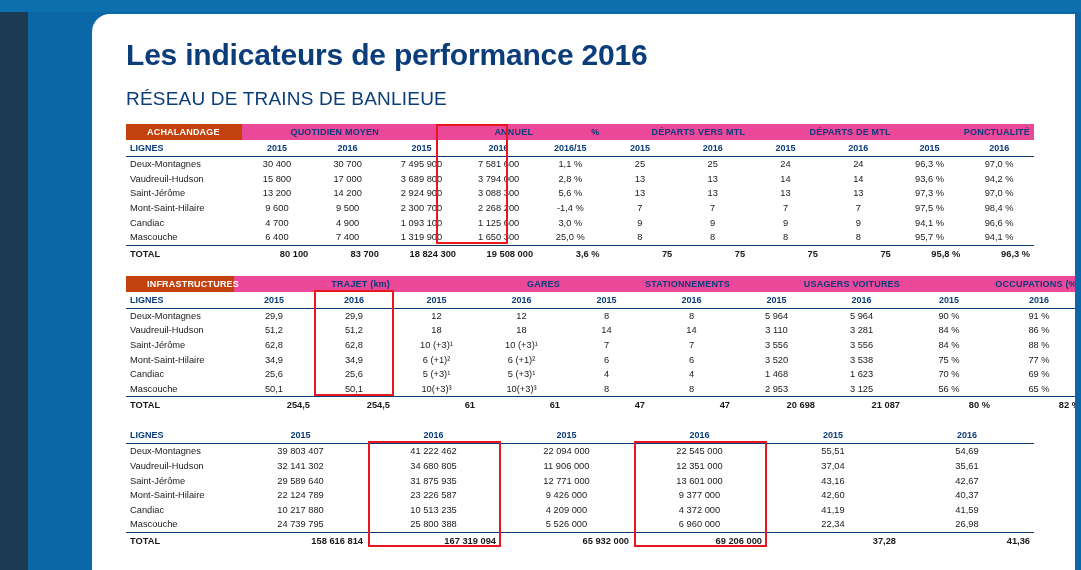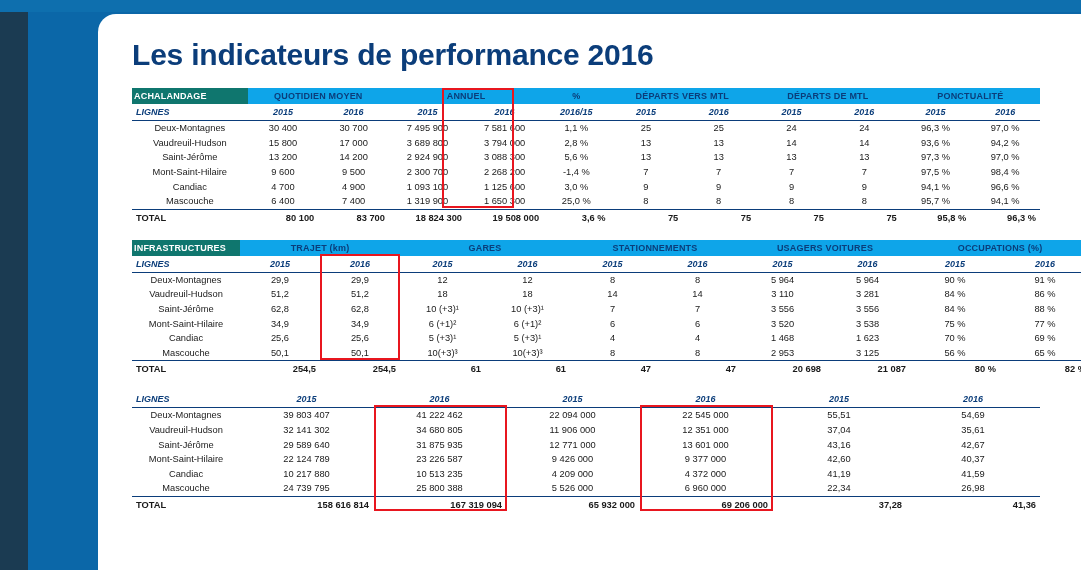--- a/index.html
+++ b/index.html
@@ -21,21 +21,21 @@
     background: #1b3b52;
   }
   .bg-top {
     position: absolute;
     left: 0; top: 0;
     width: 1081px; height: 12px;
     background: #0e6fae;
   }
   .page {
     position: absolute;
-    left: 98px;
+    left: 92px;
     top: 14px;
     width: 983px;
     height: 556px;
     background: #ffffff;
     border-top-left-radius: 18px;
     overflow: hidden;
   }
   .inner {
     padding: 24px 28px 0 34px;
   }
@@ -60,54 +60,53 @@
     color: #1a1a1a;
     table-layout: fixed;
   }
   table.grid td, table.grid th {
     padding: 1px 4px;
     vertical-align: middle;
     white-space: nowrap;
   }
   
   tr.band td {
-    background: #0ea5e9;
+    background: #ec4899;
     color: #0b3d7a;
     font-weight: bold;
     font-size: 9px;
-    text-align: center;
+    text-align: right;
     height: 14px;
     letter-spacing: 0.2px;
   }
   tr.band td.first {
-    background: #0f766e;
+    background: #c2410c;
     color: #ffffff;
     text-align: left;
-    padding-left: 2px;
+    padding-left: 21px;
   }
   tr.subhead td {
     font-weight: bold;
     font-size: 9px;
     color: #0b3d7a;
     text-align: center;
     border-bottom: 1px solid #0b3d7a;
     height: 14px;
-    font-style: italic;
   }
   tr.subhead td.first {
     text-align: left;
     padding-left: 4px;
   }
   tr.datarow td {
     text-align: center;
     height: 12.6px;
     font-size: 9.3px;
   }
   tr.datarow td.first {
-    text-align: center;
+    text-align: left;
     padding-left: 4px;
     margin-left: 20px;
   }
   tr.totalrow td {
     font-weight: bold;
     text-align: right;
     border-top: 1px solid #0b3d7a;
     height: 14px;
     font-size: 9.3px;
   }
@@ -129,20 +128,21 @@
 </head>
 <body>
 
 <div class="bg-left"></div>
 <div class="bg-top"></div>
 
 <div class="page">
   <div class="inner">
 
     <h1 class="title">Les indicateurs de performance 2016</h1>
+    <h2 class="subtitle">RÉSEAU DE TRAINS DE BANLIEUE</h2>
 
     <div class="block">
       <table class="grid">
         <colgroup>
           <col style="width:108px">
             <col style="width:66px">
             <col style="width:66px">
           <col style="width:72px">
             <col style="width:72px">
             <col style="width:62px">

